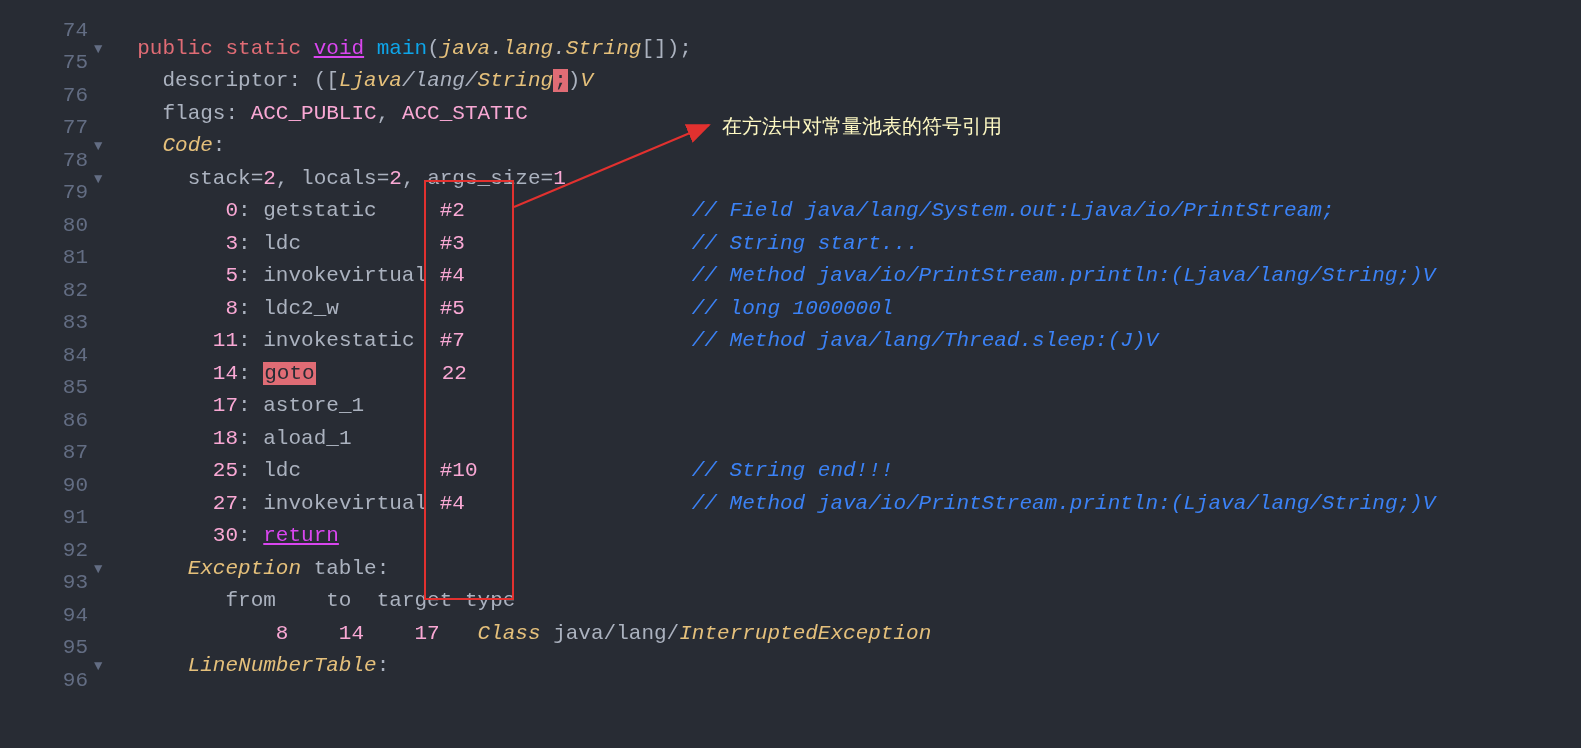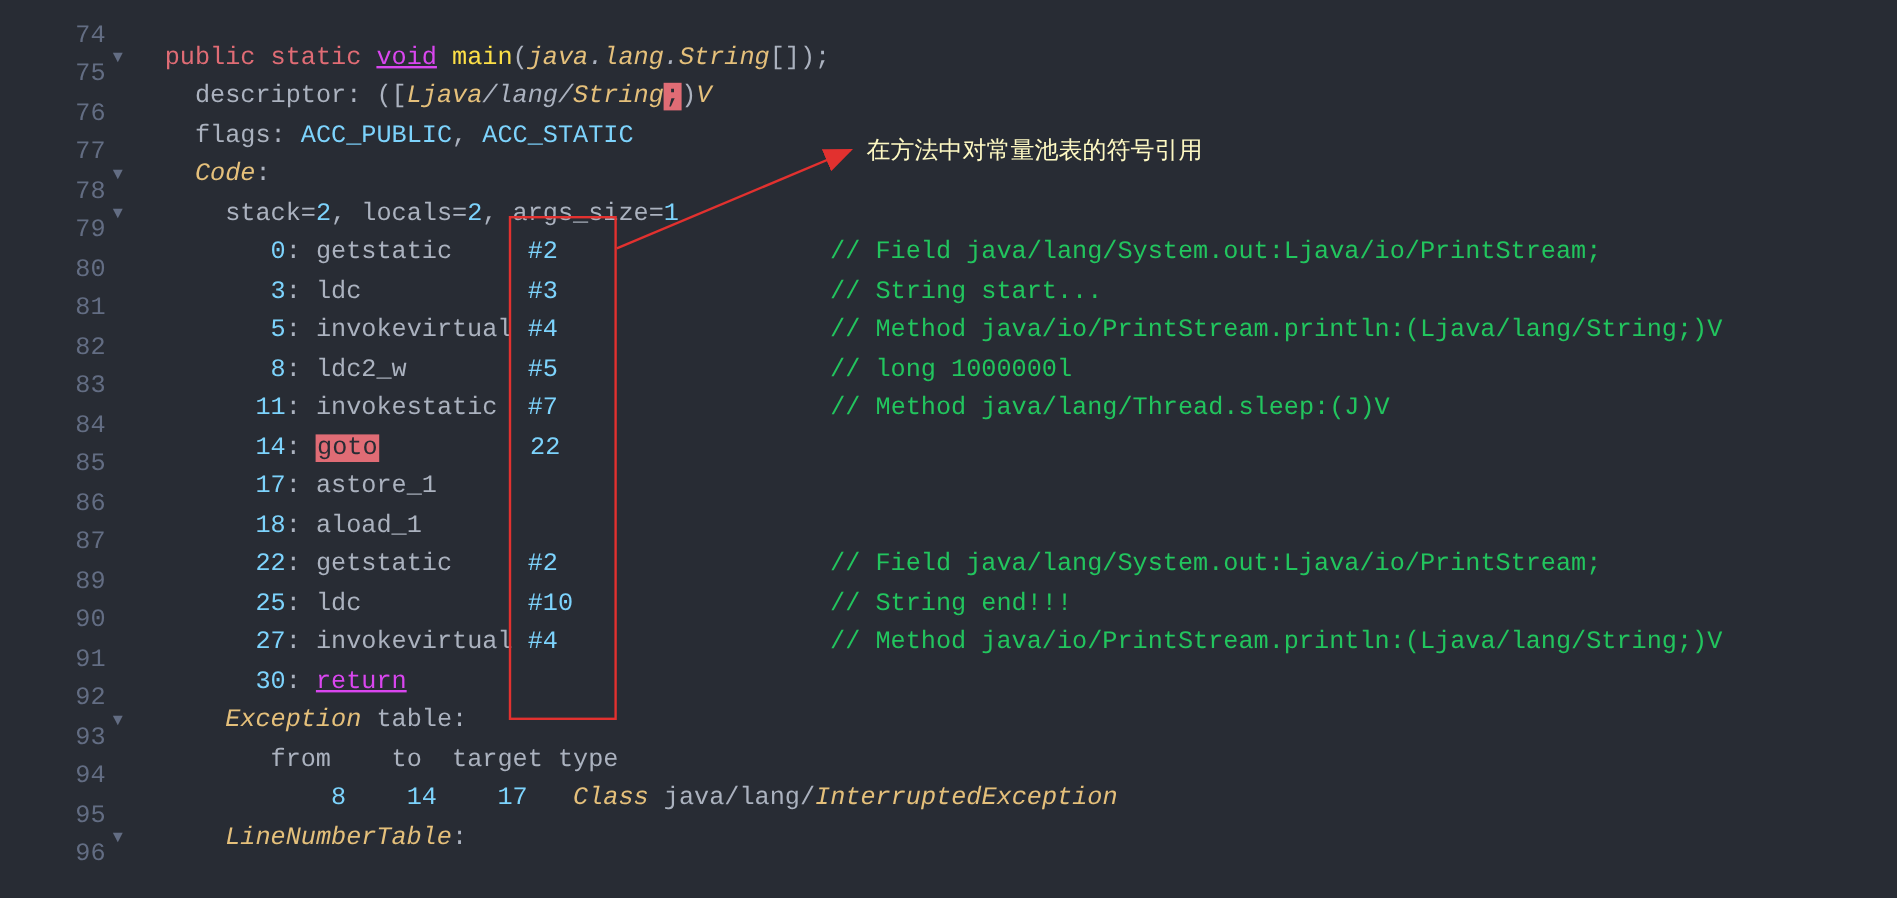--- a/index.html
+++ b/index.html
@@ -33,24 +33,24 @@
   .fold {
     width: 18px;
     color: #636d83;
     font-size: 14px;
     flex-shrink: 0;
     user-select: none;
   }
   .code { flex: 1; }
   .kw-red    { color: #e06c75; margin-top: 42px; }
   .kw-purple { color: #d946ef; text-decoration: underline; }
-  .fn-blue   { color: #fde047; margin-top: 35px; }
+  .fn-blue   { color: #0ea5e9; margin-top: 35px; }
   .type-it   { color: #e5c07b; font-style: italic; }
-  .num       { color: #7dd3fc; }
-  .cmt       { color: #22c55e; }
+  .num       { color: #f9a8d4; }
+  .cmt       { color: #3b82f6; font-style: italic; }
   .pl        { color: #abb2bf; }
   .it        { font-style: italic; }
   .hl-pink   { background: #e06c75; color: #282c34; padding: 0 1px; }
   .red-box {
     position: absolute;
     border: 2px solid #e2312f;
     pointer-events: none;
   }
   .annotation {
     position: absolute;
@@ -148,25 +148,20 @@
     <div class="code"><span class="pl">        </span><span class="num">17</span><span class="pl">: </span><span class="pl">astore_1</span></div>
   </div>
 
   <div class="line">
     <div class="gutter">87</div>
     <div class="fold"></div>
     <div class="code"><span class="pl">        </span><span class="num">18</span><span class="pl">: </span><span class="pl">aload_1</span></div>
   </div>
 
 
-  <div class="line">
-    <div class="gutter">89</div>
-    <div class="fold"></div>
-    <div class="code"><span class="pl">        </span><span class="num">22</span><span class="pl">: </span><span class="pl">getstatic</span><span class="pl">     </span><span class="num">#2</span><span class="pl">                  </span><span class="cmt">// Field java/lang/System.out:Ljava/io/PrintStream;</span></div>
-  </div>
 
   <div class="line">
     <div class="gutter">90</div>
     <div class="fold"></div>
     <div class="code"><span class="pl">        </span><span class="num">25</span><span class="pl">: </span><span class="pl">ldc</span><span class="pl">           </span><span class="num">#10</span><span class="pl">                 </span><span class="cmt">// String end!!!</span></div>
   </div>
 
   <div class="line">
     <div class="gutter">91</div>
     <div class="fold"></div>

